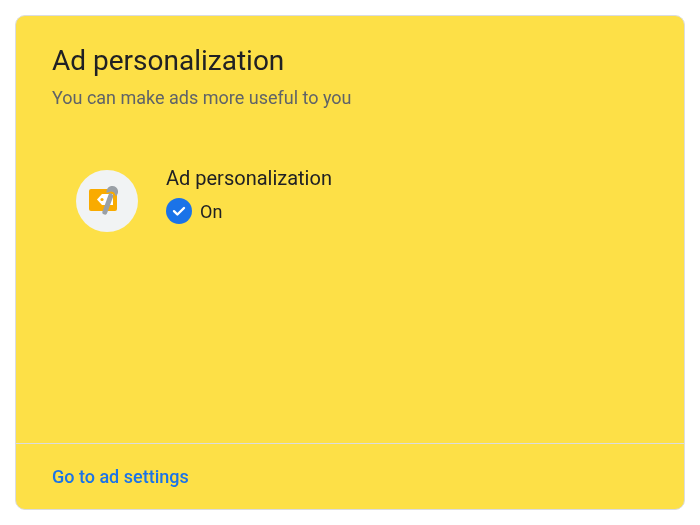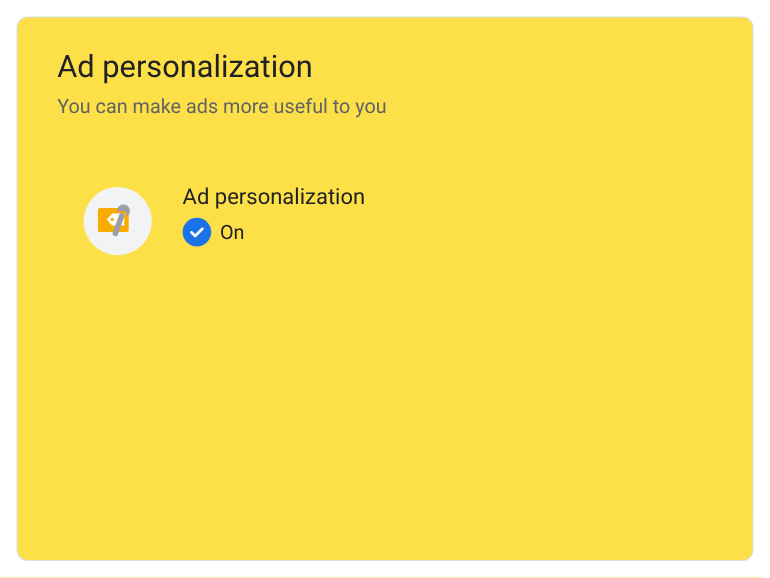--- a/index.html
+++ b/index.html
@@ -124,13 +124,16 @@
             <svg width="16" height="16" viewBox="0 0 16 16">
               <path d="M3 8.2 L6.4 11.5 L13 5" stroke="#ffffff" stroke-width="2.4" fill="none" stroke-linecap="round" stroke-linejoin="round"></path>
             </svg>
           </span>
           <span class="status-text">On</span>
         </div>
       </div>
     </div>
   </div>
 
+  <div class="footer">
+    <span class="footer-link">Go to ad settings</span>
+  </div>
 </div>
 
 </body></html>

